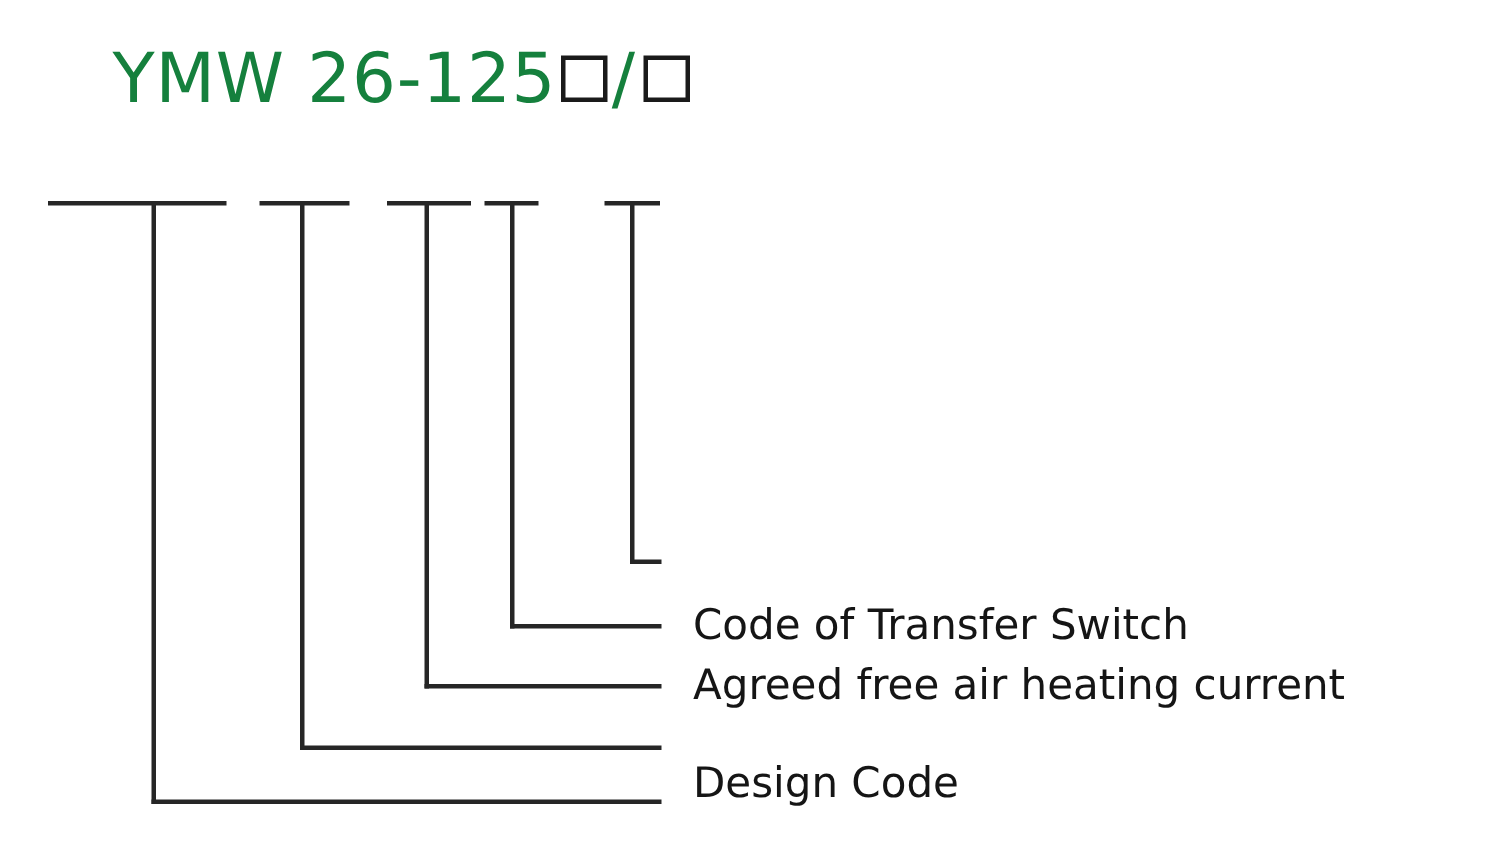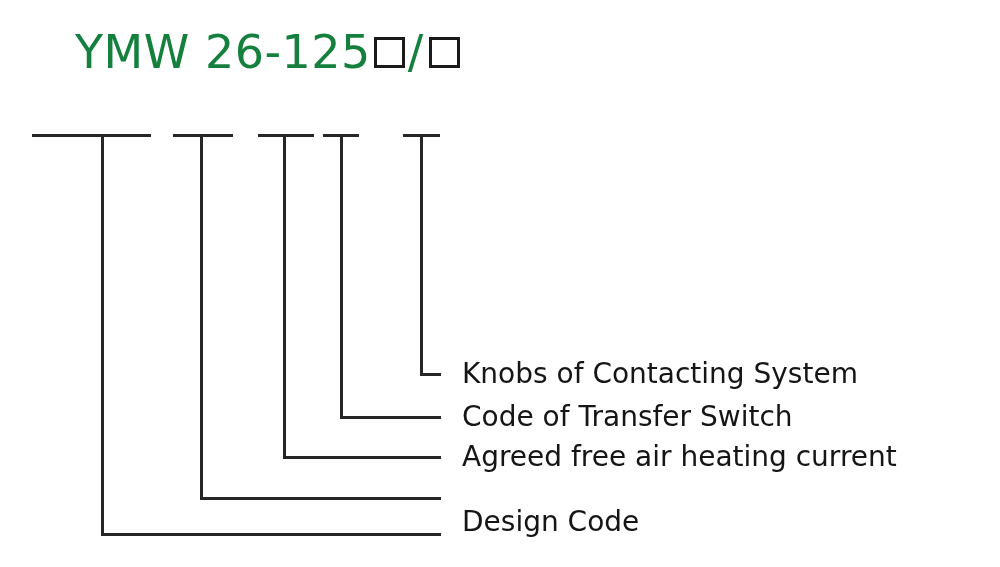--- a/index.html
+++ b/index.html
@@ -83,18 +83,17 @@
   <div class="vl" style="left:283px; height:324px;"></div>
   <div class="vl" style="left:340px; height:284px;"></div>
   <div class="vl" style="left:420px; height:241px;"></div>
 
   <div class="bl" style="left:420px; top:373px; width:21px;"></div>
   <div class="bl" style="left:340px; top:416px; width:101px;"></div>
   <div class="bl" style="left:283px; top:456px; width:158px;"></div>
   <div class="bl" style="left:200px; top:497px; width:241px;"></div>
   <div class="bl" style="left:101px; top:533px; width:340px;"></div>
 
-  <div class="callout-label" style="top:360px;">Knobs of Contacting System</div>
   <div class="callout-label" style="top:443px;">Agreed free air heating current</div>
   <div class="callout-label" style="top:403px;">Code of Transfer Switch</div>
   <div class="callout-label" style="top:484px;margin-top:24px;">Design Code</div>
 
 </div>
 
 </body></html>

